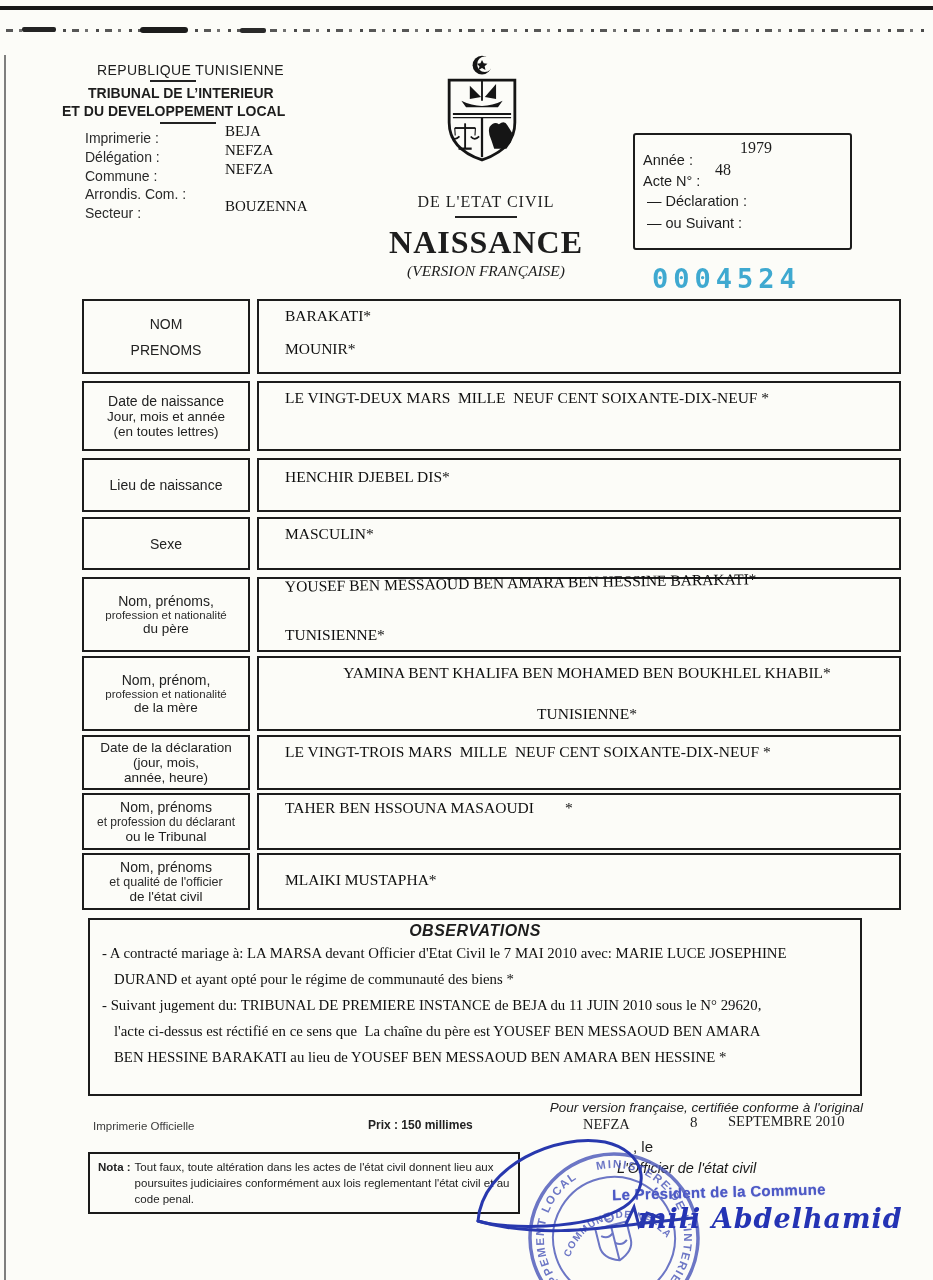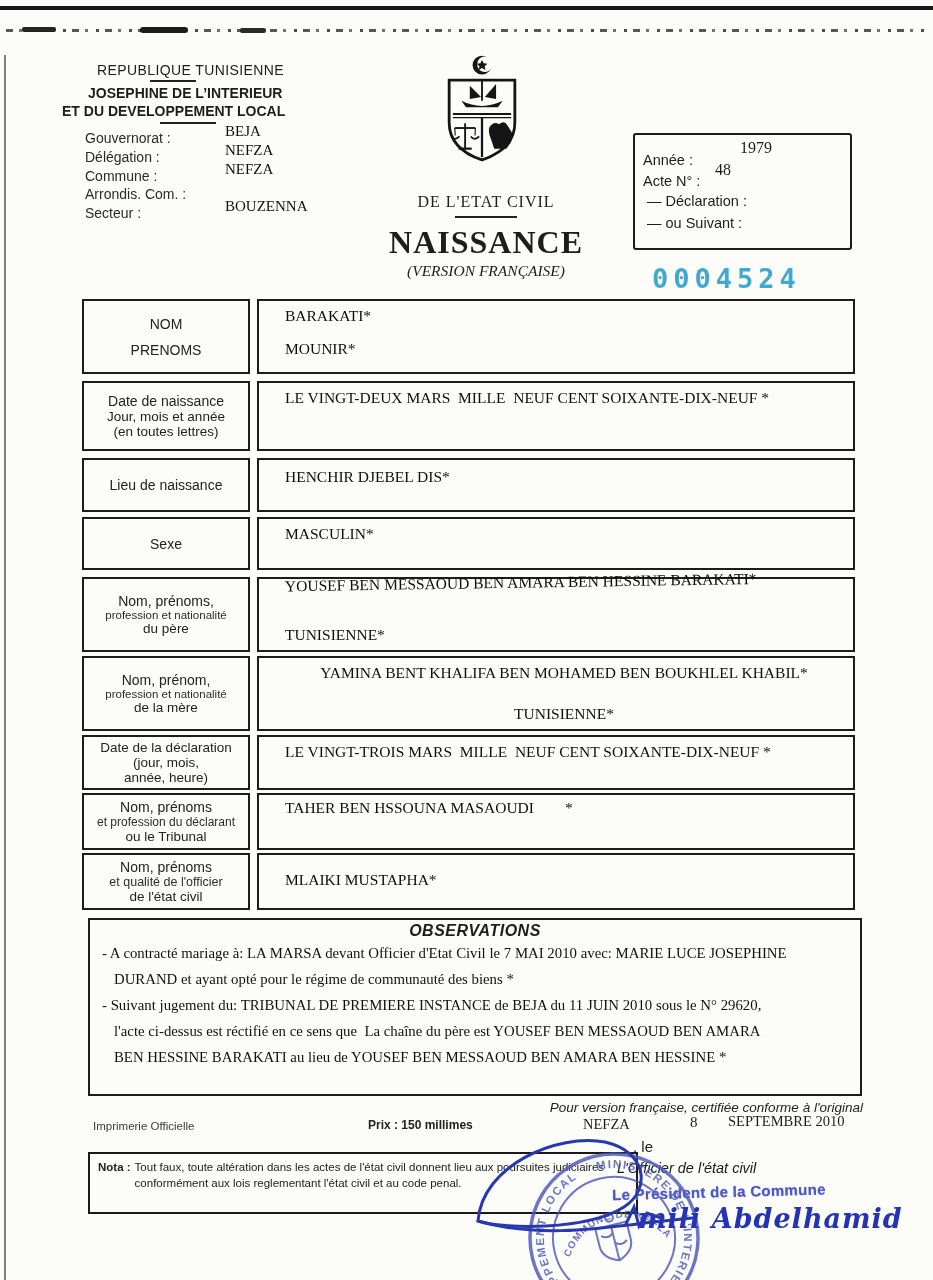--- a/index.html
+++ b/index.html
@@ -47,21 +47,21 @@
   .act-box .acte-v  { position:absolute; top:26px; left:80px; font-family:"Liberation Serif",serif; font-size:16px; }
   .act-box .decl-l  { position:absolute; top:58px; left:12px; }
   .act-box .juge-l  { position:absolute; top:80px; left:12px; }
 
   .serial { top:263px; left:652px; font-family:"DejaVu Sans Mono",monospace; font-size:27px;
             color:#3fa9d0; letter-spacing:5px; font-weight:bold; }
 
   
   .lbox { position:absolute; left:82px; width:168px; border:2px solid #1c1c1c;
           display:flex; flex-direction:column; justify-content:center; align-items:center; text-align:center; }
-  .vbox { position:absolute; left:257px; width:598px; border:2px solid #1c1c1c;
+  .vbox { position:absolute; left:257px; width:644px; border:2px solid #1c1c1c;
           display:flex; flex-direction:column; }
   .l1 { font-size:14px; color:#222; }
   .l2 { font-size:11.5px; color:#2c2c2c; }
   .l3 { font-size:13.5px; color:#222; }
   .val { font-family:"Liberation Serif",serif; font-size:15.5px; color:#0e0e0e; white-space:pre-wrap; }
   .vpad { padding:6px 10px 4px 26px; }
   .tilt { transform:rotate(-0.9deg); }
 
   
   .obs-box { top:918px; left:88px; width:774px; height:178px; border:2px solid #1c1c1c; padding-top:2px; }
@@ -72,21 +72,21 @@
 
   
   .certify { top:1100px; right:70px; font-style:italic; font-size:13.5px; color:#222; }
   .date-place { top:1116px; left:583px; font-family:"Liberation Serif",serif; font-size:14.5px; }
   .date-day   { top:1114px; left:690px; font-family:"Liberation Serif",serif; font-size:15px; }
   .date-month { top:1113px; left:728px; font-family:"Liberation Serif",serif; font-size:14.5px; }
   .imprimerie { top:1120px; left:93px; font-size:11.5px; color:#3c3c3c; }
   .prix { top:1118px; left:368px; font-size:12px; font-weight:bold; color:#222; }
   .le-label { top:1138px; left:633px; font-size:15px; }
   .officer { top:1160px; left:617px; font-style:italic; font-size:14.5px; color:#1a1a1a; }
-  .nota-box { top:1152px; left:88px; width:550px; height:62px; border:2px solid #1a1a1a;
+  .nota-box { top:1152px; left:88px; width:432px; height:62px; border:2px solid #1a1a1a;
               padding:5px 8px; font-size:11.5px; line-height:1.4; color:#222; display:flex; }
   .nota-label { font-weight:bold; white-space:nowrap; margin-right:4px; }
   .stamp-wrap { top:1147px; left:523px; width:182px; height:182px; opacity:.82; transform:rotate(-14deg); }
   .stamp-title { top:1183px; left:612px; width:240px; color:#4d59c5; font-weight:bold; font-size:15px;
                  letter-spacing:.3px; transform:rotate(-1.5deg); text-shadow:0 0 1px #7a84d6; }
   .signature { top:1203px; left:638px; font-family:"DejaVu Serif",serif; font-weight:bold; font-style:italic;
                font-size:27px; color:#2433b4; transform:rotate(-2dedeg); letter-spacing:1px; }
   .sig-svg { top:1125px; left:440px; }
 </style>
 </head>
@@ -96,27 +96,27 @@
 
   <div class="abs scan-topbar"></div>
   <div class="abs scan-ragged"></div>
   <div class="abs scan-blob1"></div>
   <div class="abs scan-blob2"></div>
   <div class="abs scan-blob3"></div>
   <div class="abs scan-left"></div>
 
   <div class="abs republic">REPUBLIQUE TUNISIENNE</div>
   <div class="abs republic-underline"></div>
-  <div class="abs ministry1">JOSEPHINE DE L’INTERIEUR</div>
+  <div class="abs ministry1">TRIBUNAL DE L’INTERIEUR</div>
   <div class="abs ministry2">ET DU DEVELOPPEMENT LOCAL</div>
   <div class="abs ministry-underline"></div>
 
   <div class="abs admin">
     <div class="admin-row">
-      <span class="admin-label">Gouvernorat :</span>
+      <span class="admin-label">Imprimerie :</span>
       <span class="admin-value">BEJA</span>
     </div>
     <div class="admin-row">
       <span class="admin-label">Délégation :</span>
       <span class="admin-value">NEFZA</span>
     </div>
     <div class="admin-row">
       <span class="admin-label">Commune :</span>
       <span class="admin-value">NEFZA</span>
     </div>

